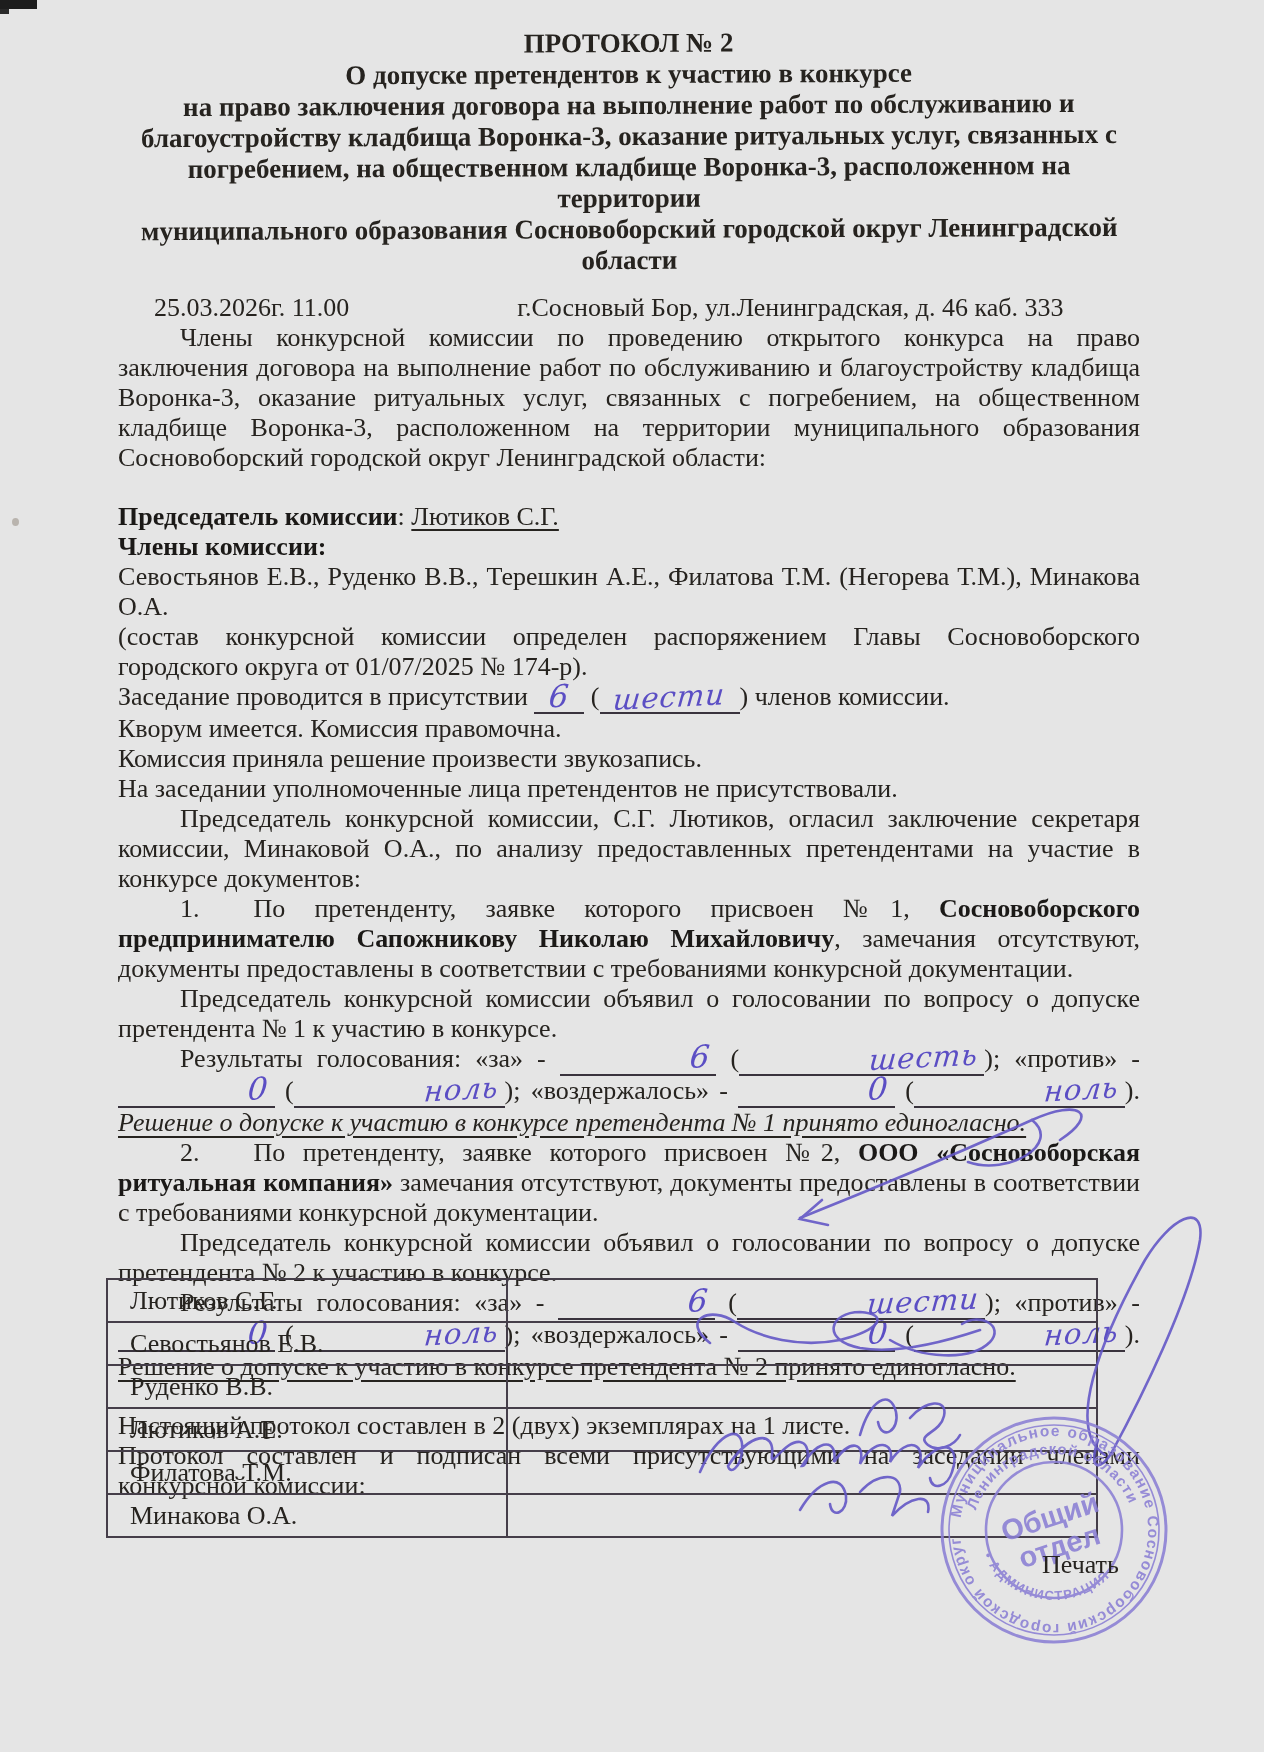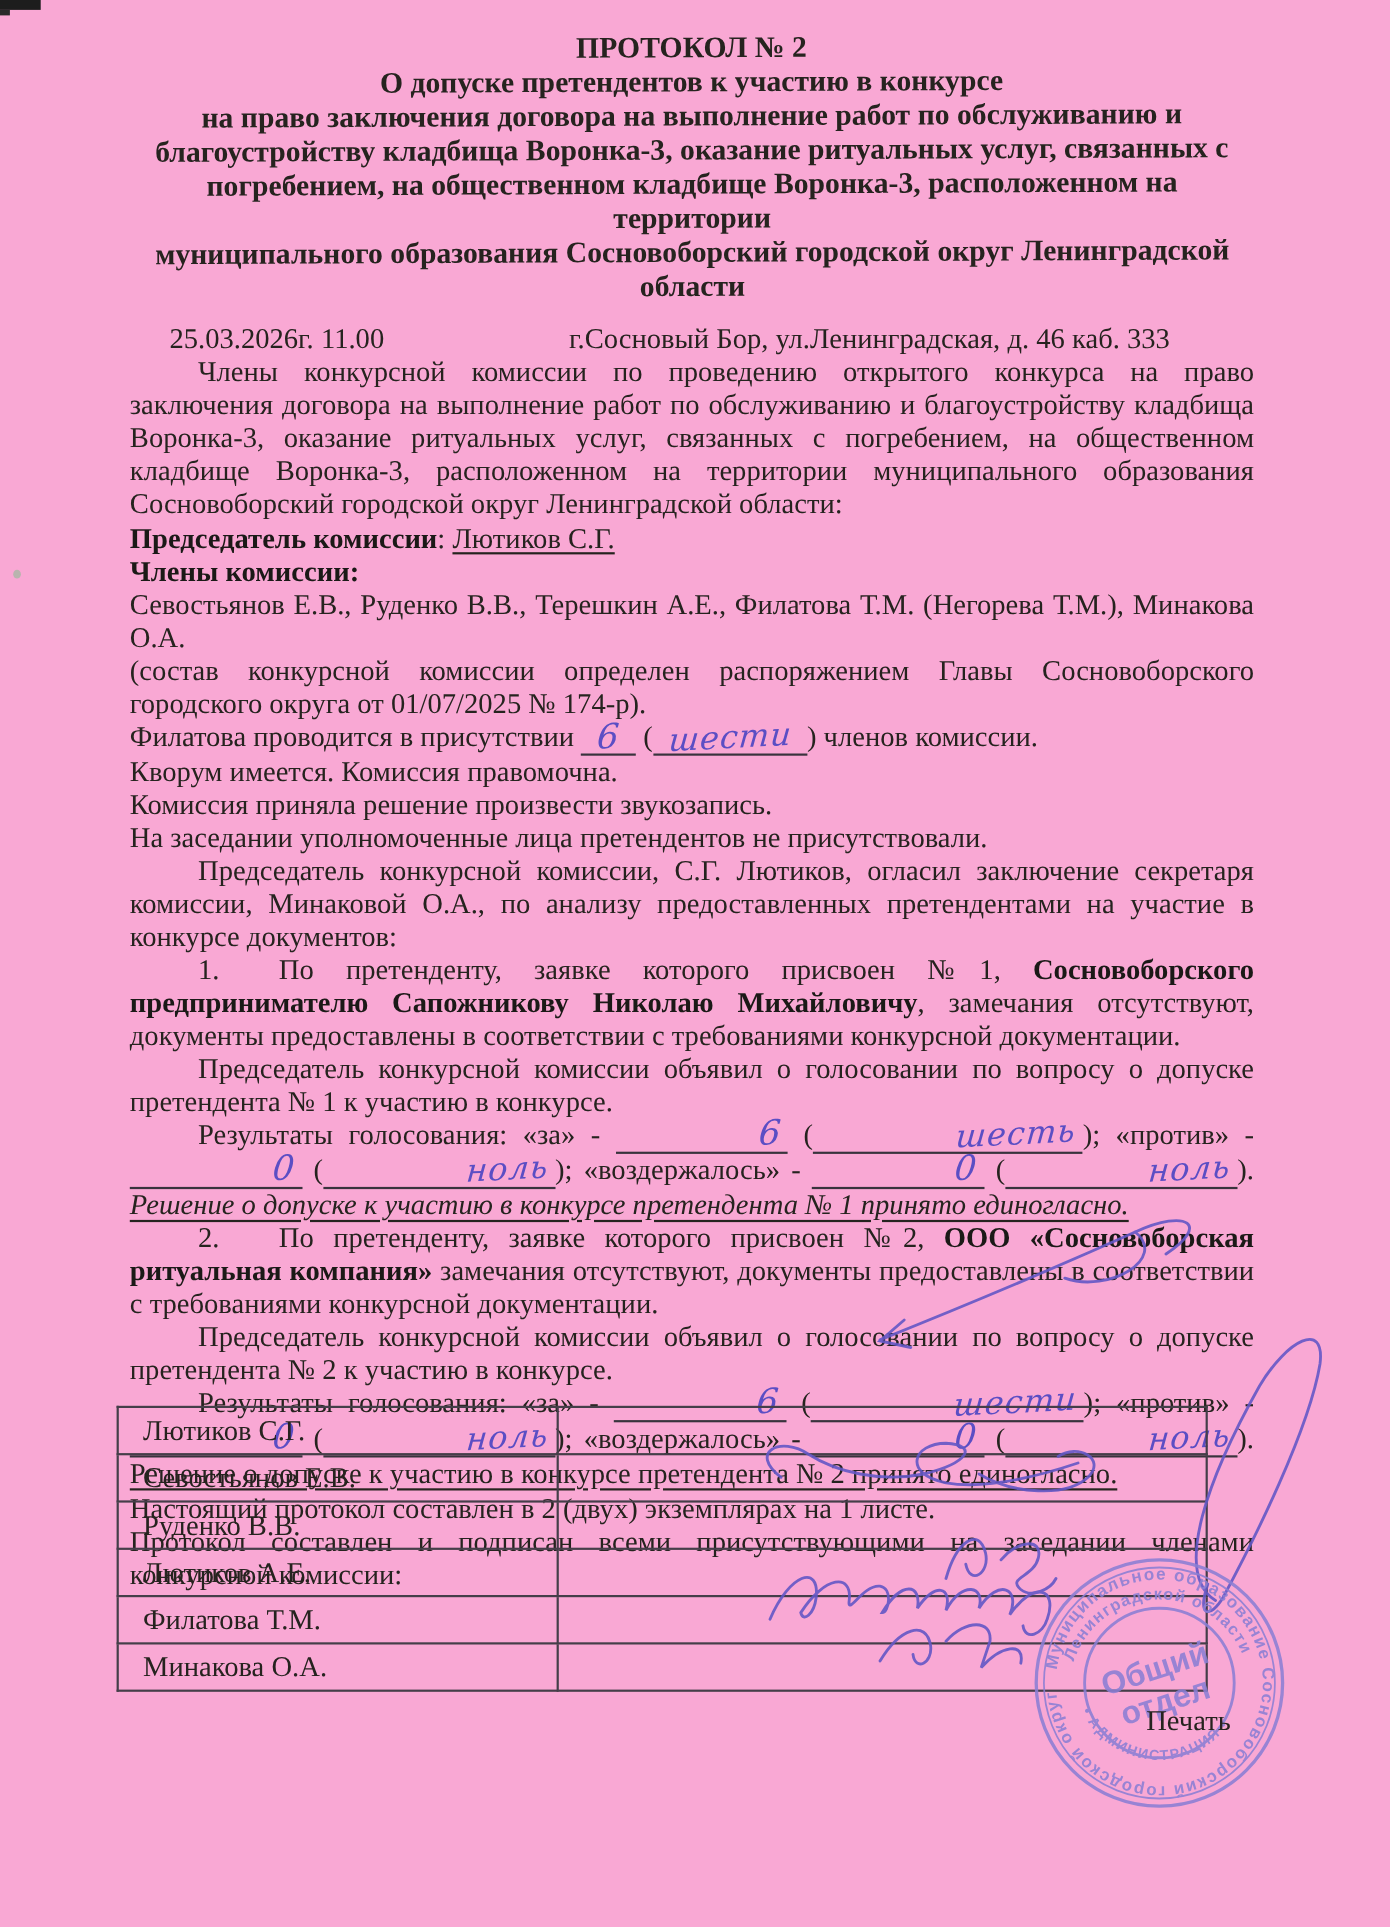--- a/index.html
+++ b/index.html
@@ -1,32 +1,32 @@
 <!DOCTYPE html>
 <html lang="ru"><head>
 <meta charset="utf-8">
 <style>
   html,body { margin:0; padding:0; background:#9a9a9a; }
   .page {
     position:relative; width:1264px; height:1752px; margin:0 auto;
-    background:#f9a8d4; overflow:hidden;
+    background:#e5e5e5; overflow:hidden;
     font-family:"Liberation Serif","DejaVu Serif",serif;
     color:#26231f;
   }
   .content {
     position:absolute; left:118px; top:28px; width:1022px;
     font-size:26px; line-height:30px; text-align:justify;
   }
   p { margin:0; }
   .title-block { text-align:center; font-weight:bold; font-size:27px; line-height:31px; transform:rotate(-0.25deg); }
   .dateline { display:flex; margin-top:17px; text-align:left; }
   .dateline .dt { margin-left:36px; white-space:nowrap; }
   .dateline .loc { margin-left:168px; white-space:nowrap; }
   .indent { text-indent:62px; }
-  .mt { margin-top:2px; }
+  .mt { margin-top:29px; }
   .uline { text-decoration:underline; text-underline-offset:4px; }
   .decision { text-decoration:underline; text-underline-offset:5px; }
   .it { font-style:italic; }
   b { color:#1b1917; }
   .numgap { display:inline-block; width:54px; }
   
   .blank {
     display:inline-block; border-bottom:2px solid #39333d;
     text-align:center; padding:0 6px; vertical-align:-3px; line-height:24px;
   }
@@ -83,21 +83,21 @@
       <span class="loc">г.Сосновый Бор, ул.Ленинградская, д. 46 каб. 333</span>
     </div>
 
     <p class="indent">Члены конкурсной комиссии по проведению открытого конкурса на право заключения договора на выполнение работ по обслуживанию и благоустройству кладбища Воронка-3, оказание ритуальных услуг, связанных с погребением, на общественном кладбище Воронка-3, расположенном на территории муниципального образования Сосновоборский городской округ Ленинградской области:</p>
 
     <p class="mt"><b>Председатель комиссии</b><span>: </span><span class="uline">Лютиков С.Г.</span></p>
     <p><b>Члены комиссии:</b></p>
     <p>Севостьянов Е.В., Руденко В.В., Терешкин А.Е., Филатова Т.М. (Негорева Т.М.), Минакова О.А.</p>
     <p>(состав конкурсной комиссии определен распоряжением Главы Сосновоборского городского округа от 01/07/2025 № 174-р).</p>
 
-    <p><span>Филатова проводится в присутствии </span><span class="blank num"><span class="hw big">6</span></span><span> (</span><span class="blank word"><span class="hw">шести</span></span><span>) членов комиссии.</span></p>
+    <p><span>Заседание проводится в присутствии </span><span class="blank num"><span class="hw big">6</span></span><span> (</span><span class="blank word"><span class="hw">шести</span></span><span>) членов комиссии.</span></p>
 
     <p>Кворум имеется. Комиссия правомочна.</p>
     <p>Комиссия приняла решение произвести звукозапись.</p>
     <p>На заседании уполномоченные лица претендентов не присутствовали.</p>
 
     <p class="indent">Председатель конкурсной комиссии, С.Г. Лютиков, огласил заключение секретаря комиссии, Минаковой О.А., по анализу предоставленных претендентами на участие в конкурсе документов:</p>
 
     <p class="indent"><span>1.</span><span class="numgap"></span><span>По претенденту, заявке которого присвоен №1, </span><b>Сосновоборского предпринимателю Сапожникову Николаю Михайловичу</b><span>, замечания отсутствуют, документы предоставлены в соответствии с требованиями конкурсной документации.</span></p>
     <p class="indent">Председатель конкурсной комиссии объявил о голосовании по вопросу о допуске претендента № 1 к участию в конкурсе.</p>
     <p class="indent"><span>Результаты голосования: «за» - </span><span class="blank num"><span class="hw big">6</span></span><span> (</span><span class="blank word"><span class="hw">шесть</span></span><span>); «против» - </span><span class="blank num"><span class="hw big">0</span></span><span> (</span><span class="blank word-s blank"><span class="hw">ноль</span></span><span>); «воздержалось» - </span><span class="blank num"><span class="hw big">0</span></span><span> (</span><span class="blank word-s blank"><span class="hw">ноль</span></span><span>). </span><span class="decision it">Решение о допуске к участию в конкурсе претендента № 1 принято единогласно.</span></p>

